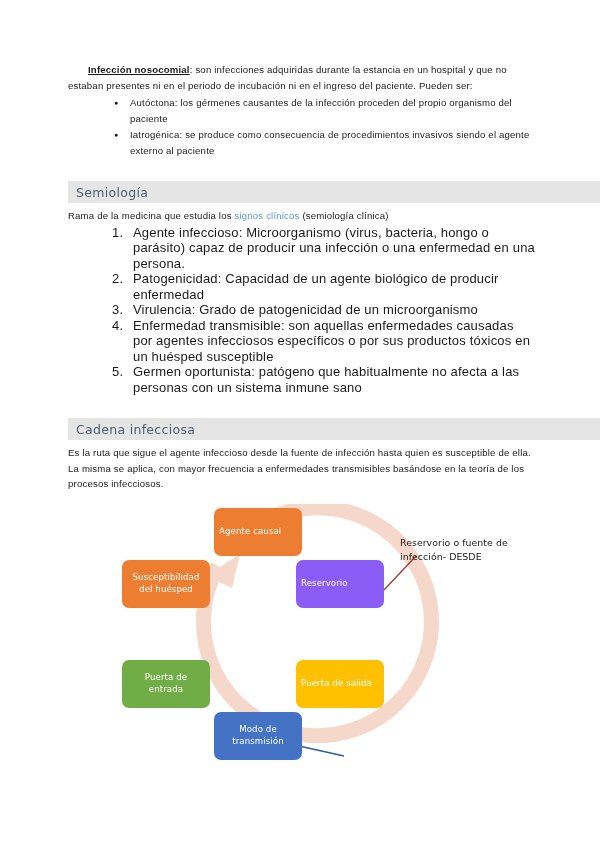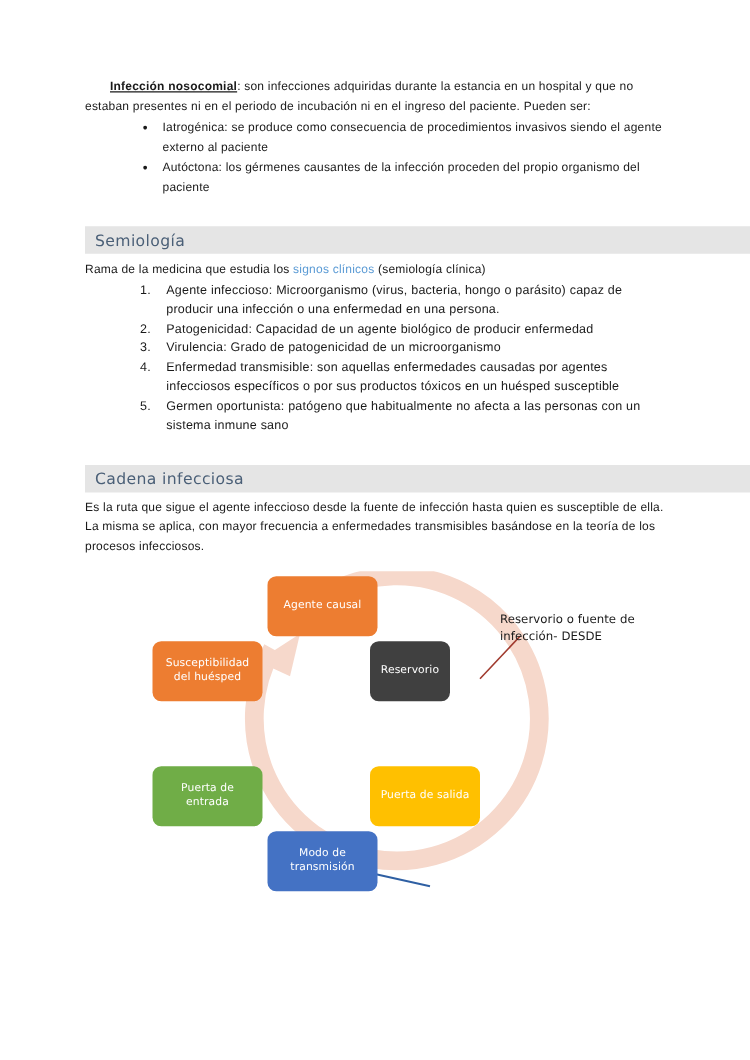--- a/index.html
+++ b/index.html
@@ -77,21 +77,21 @@
   }
 
   
   ol.numbers {
     margin: 1px 0 0 0;
     padding: 0 0 0 44px;
     list-style: none;
     counter-reset: li;
   }
   ol.numbers > li {
-    font-size: 10px;
+    font-size: 13px;
     line-height: 15.5px;
     letter-spacing: 0.18px;
     position: relative;
     padding-left: 21px;
     margin-bottom: 0px;
     counter-increment: li;
   }
   ol.numbers > li::before {
     content: counter(li) ".";
     position: absolute;
@@ -131,31 +131,31 @@
     position: absolute;
     left: 0;
     top: 0;
   }
   .node {
     position: absolute;
     box-sizing: border-box;
     border-radius: 7px;
     display: flex;
     align-items: center;
-    justify-content: center;
+    justify-content: flex-start;
     text-align: center;
     color: #ffffff;
     font-family: "DejaVu Sans", sans-serif;
     font-size: 8.6px;
     line-height: 11.5px;
     letter-spacing: 0.1px;
     padding: 3px 5px;
   }
   .node-agente      { left:146px; top:4px;   width:88px; height:48px; background:#ed7d31; }
-  .node-reservorio  { left:228px; top:56px;  width:64px; height:48px; background:#404040; }
+  .node-reservorio  { left:228px; top:56px;  width:88px; height:48px; background:#8b5cf6; }
   .node-salida      { left:228px; top:156px; width:88px; height:48px; background:#ffc000; }
   .node-modo        { left:146px; top:208px; width:88px; height:48px; background:#4472c4; }
   .node-entrada     { left:54px;  top:156px; width:88px; height:48px; background:#70ad47; }
   .node-huesped     { left:54px;  top:56px;  width:88px; height:48px; background:#ed7d31; }
 
   
   .callout {
     position: absolute;
     font-family: "DejaVu Sans", sans-serif;
     font-size: 9.4px;
@@ -169,22 +169,22 @@
 </style>
 </head>
 <body>
 
 <div class="page">
   <div class="content">
 
     <p class="para"><span class="lead-term">Infección nosocomial</span><span>: son infecciones adquiridas durante la estancia en un hospital y que no estaban presentes ni en el periodo de incubación ni en el ingreso del paciente. Pueden ser:</span></p>
 
     <ul class="bullets">
+      <li>Autóctona: los gérmenes causantes de la infección proceden del propio organismo del paciente</li>
       <li>Iatrogénica: se produce como consecuencia de procedimientos invasivos siendo el agente externo al paciente</li>
-      <li>Autóctona: los gérmenes causantes de la infección proceden del propio organismo del paciente</li>
     </ul>
 
     <div class="heading-bar">
       <span class="heading-text">Semiología</span>
     </div>
 
     <p class="para tight"><span>Rama de la medicina que estudia los </span><span class="link">signos clínicos</span><span> (semiología clínica)</span></p>
 
     <ol class="numbers">
       <li>Agente infeccioso: Microorganismo (virus, bacteria, hongo o parásito) capaz de producir una infección o una enfermedad en una persona.</li>

